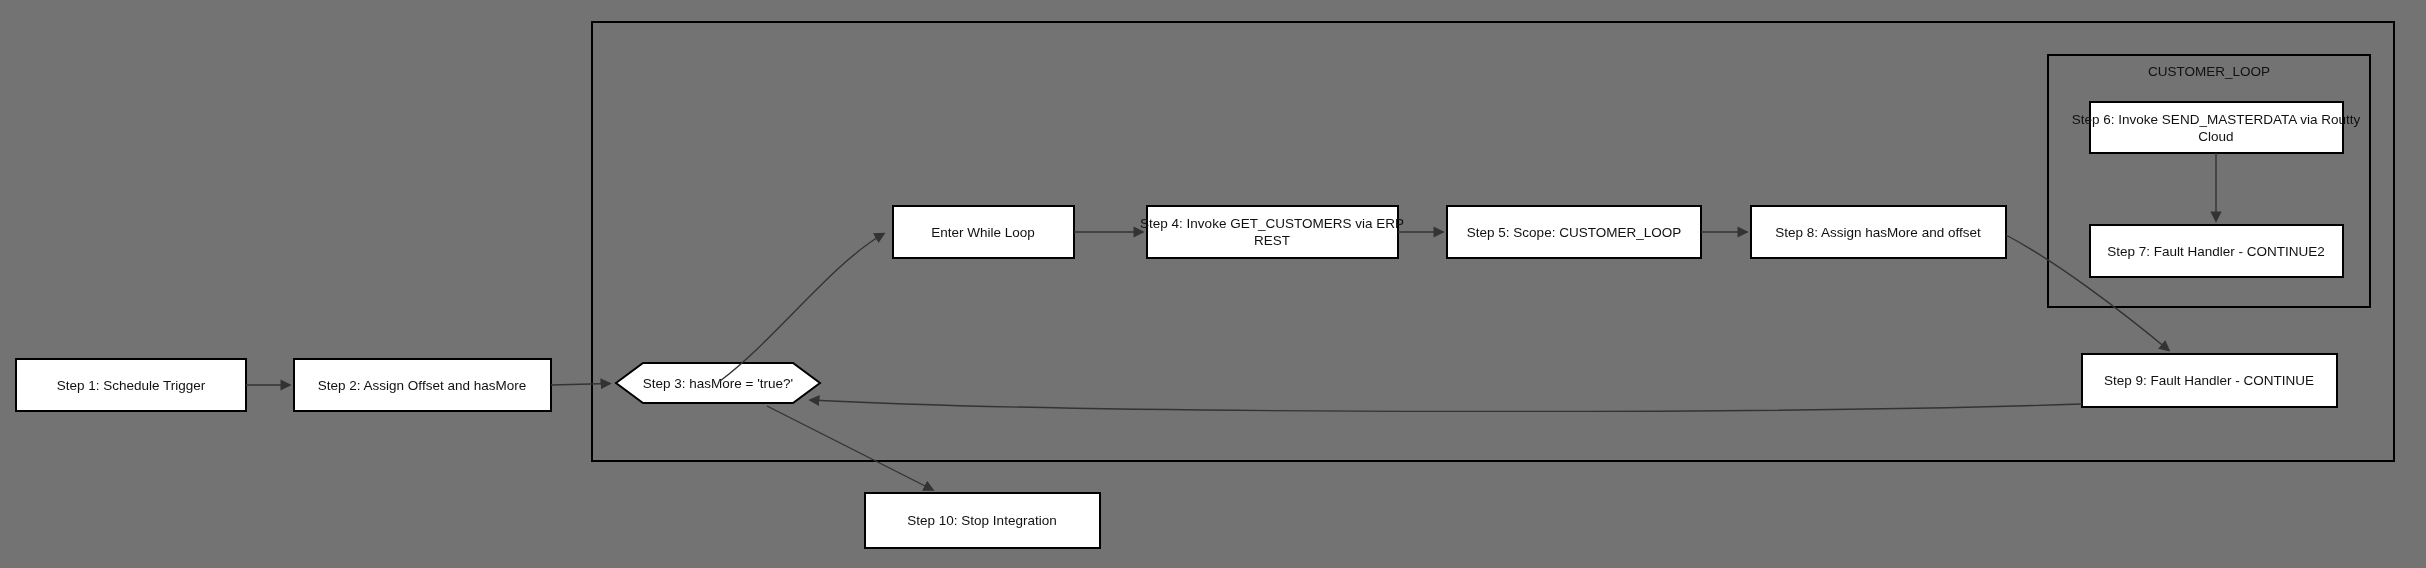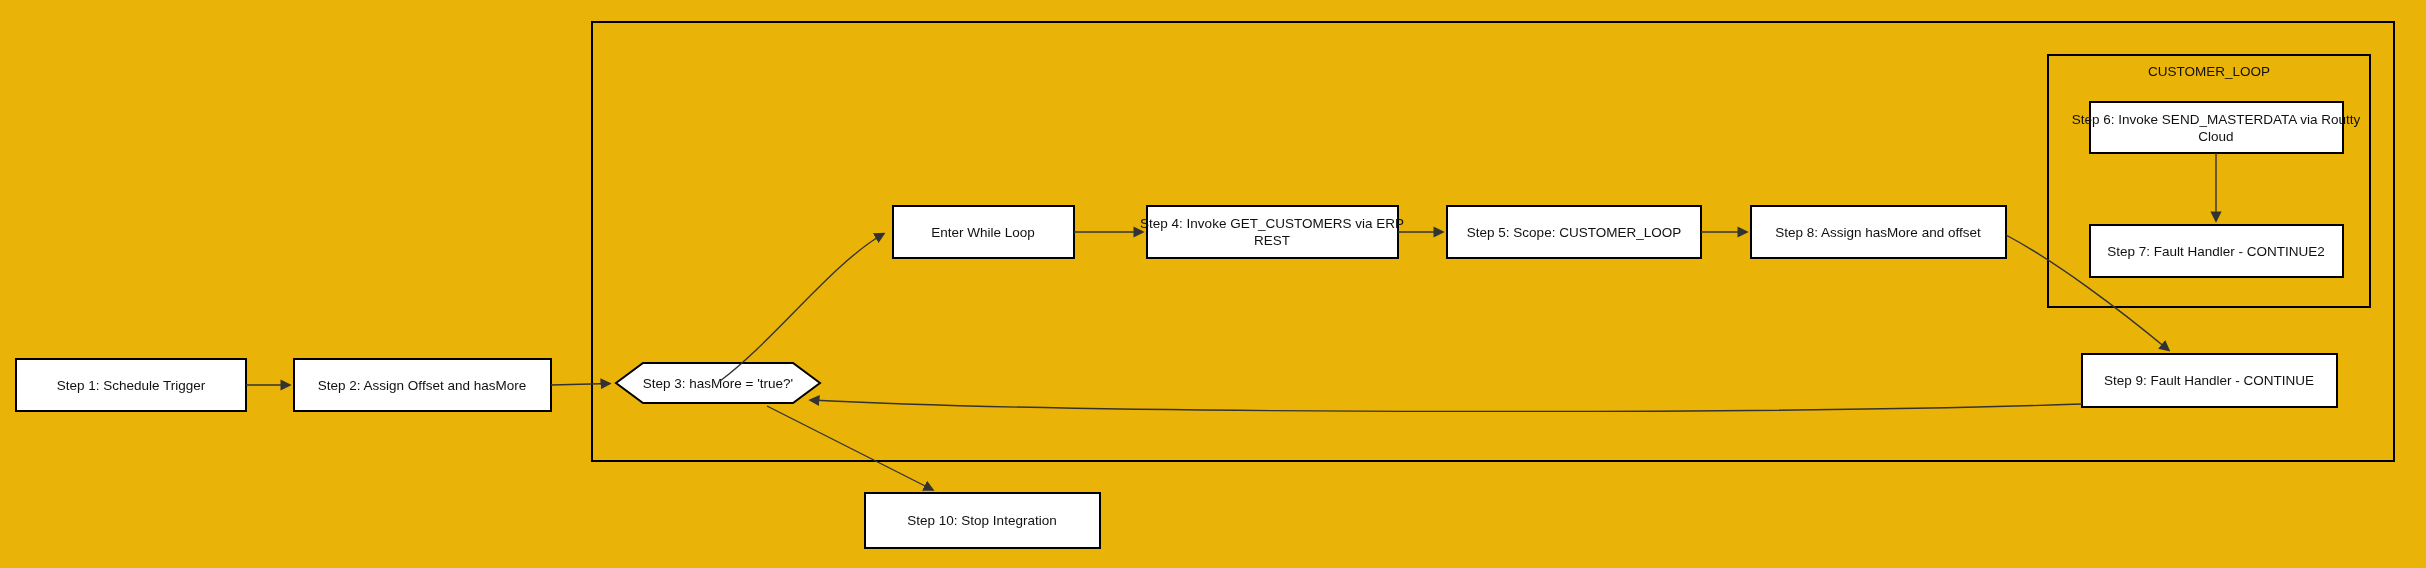--- a/index.html
+++ b/index.html
@@ -1,20 +1,20 @@
 <!DOCTYPE html>
 <html><head>
 <meta charset="utf-8">
 <style>
   html, body { margin: 0; padding: 0; background: #ffffff; }
   .canvas {
     position: relative;
     width: 2426px;
     height: 568px;
-    background: #eab308;
+    background: #737373;
     font-family: "Liberation Sans", sans-serif;
   }
   svg { display: block; }
   .node-box   { fill: #ffffff; stroke: #000000; stroke-width: 2; }
   .subgraph   { fill: none;    stroke: #000000; stroke-width: 2; }
   .edge       { fill: none;    stroke: #333333; stroke-width: 1.4; }
   .lbl {
     font-family: "Liberation Sans", sans-serif;
     font-size: 13.5px;
     fill: #111111;

